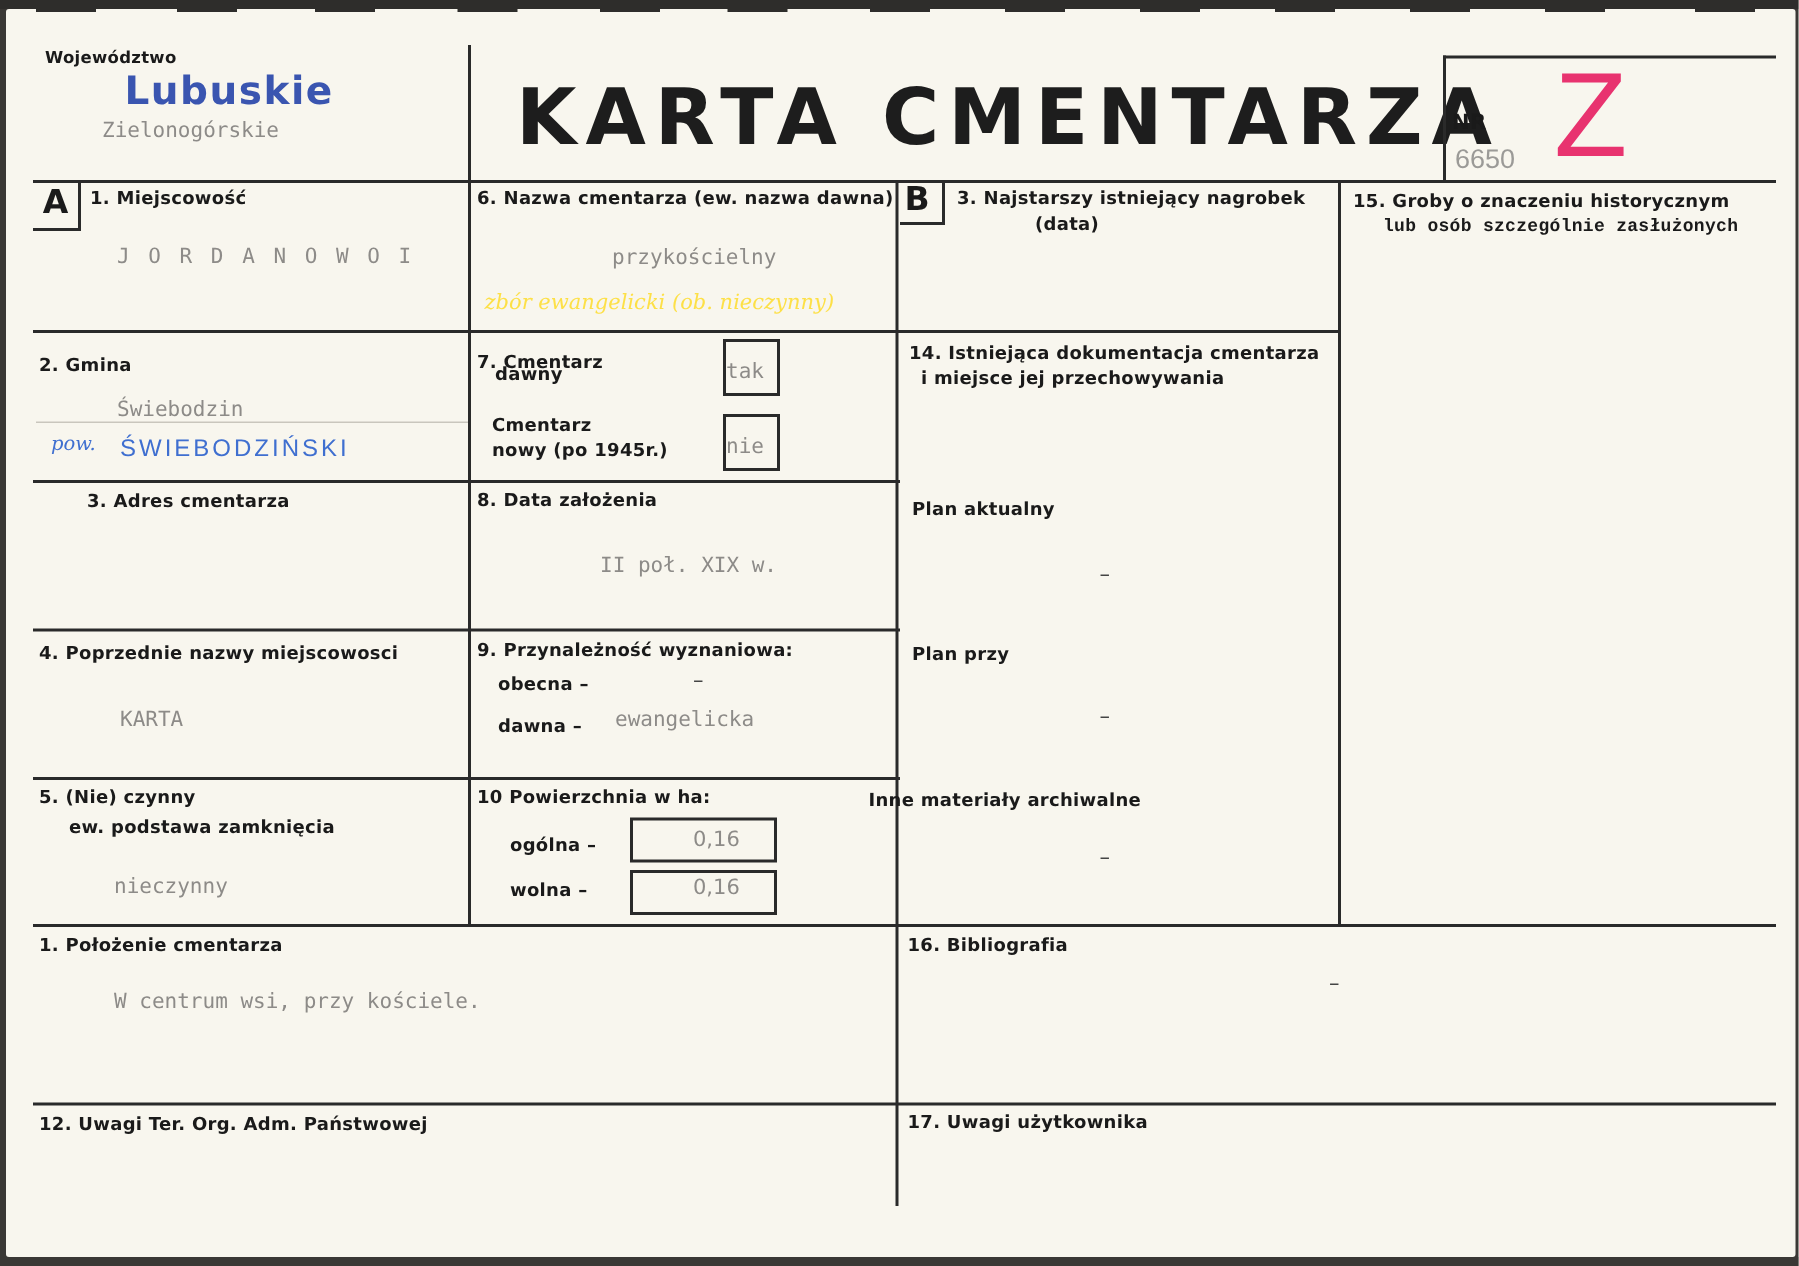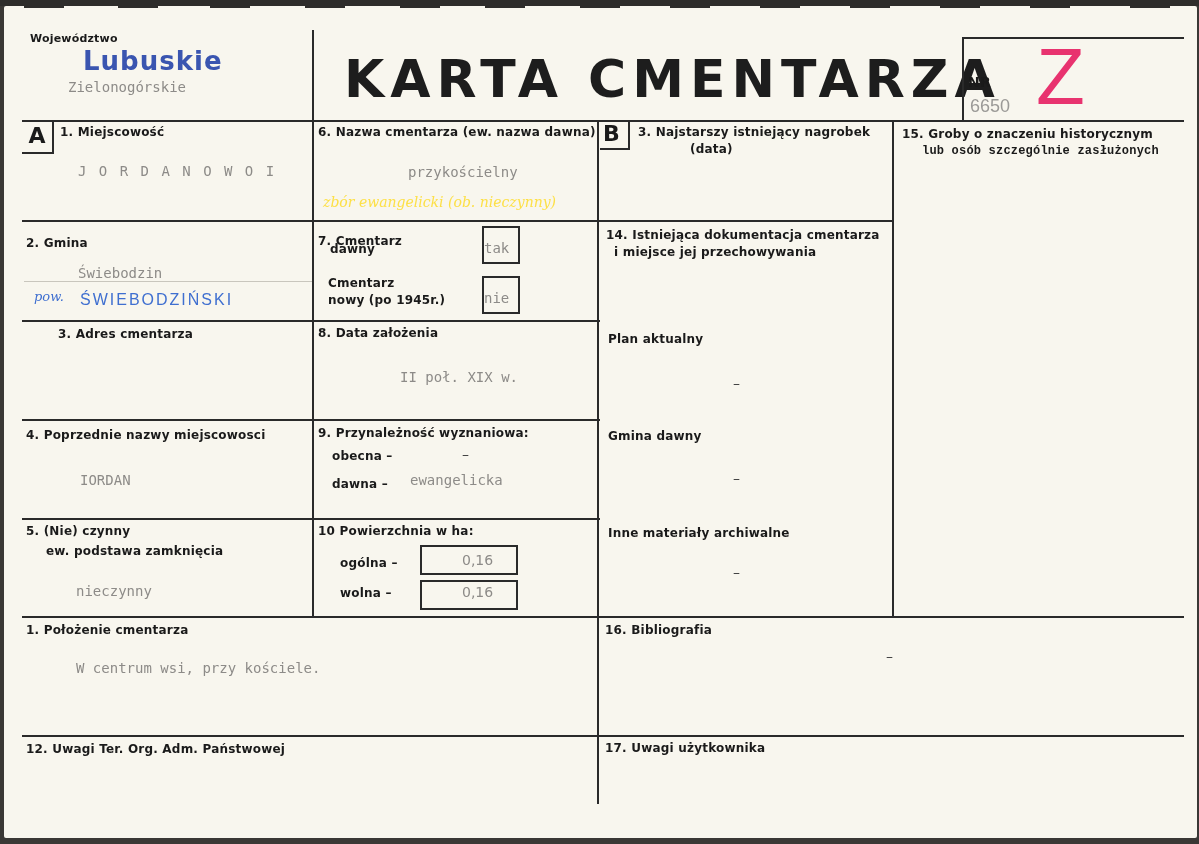--- a/index.html
+++ b/index.html
@@ -100,32 +100,32 @@
 <div class="type" style="left:484px;top:240px;">tak</div>
 <div class="lbl" style="left:328px;top:275px;">Cmentarz</div>
 <div class="lbl" style="left:328px;top:292px;">nowy (po 1945r.)</div>
 <div class="box" style="left:482px;top:276px;width:34px;height:34px;"></div>
 <div class="type" style="left:484px;top:290px;">nie</div>
 
 <div class="lbl" style="left:606px;top:227px;">14. Istniejąca dokumentacja cmentarza</div>
 <div class="lbl" style="left:614px;top:244px;">i miejsce jej przechowywania</div>
 <div class="lbl" style="left:608px;top:331px;">Plan aktualny</div>
 <div class="dashv" style="left:733px;top:375px;">–</div>
-<div class="lbl" style="left:608px;top:428px;">Gmina dawny</div>
+<div class="lbl" style="left:608px;top:428px;">Plan przy</div>
 <div class="dashv" style="left:733px;top:470px;">–</div>
-<div class="lbl" style="left:608px;top:525px;">Inne materiały archiwalne</div>
+<div class="lbl" style="left:579px;top:525px;">Inne materiały archiwalne</div>
 <div class="dashv" style="left:733px;top:564px;">–</div>
 
 <div class="lbl" style="left:26px;top:326px;margin-left:32px;">3. Adres  cmentarza</div>
 
 <div class="lbl" style="left:318px;top:325px;">8. Data  założenia</div>
 <div class="type" style="left:400px;top:369px;">II poł. XIX w.</div>
 
 <div class="lbl" style="left:26px;top:427px;">4. Poprzednie nazwy miejscowosci</div>
-<div class="type" style="left:80px;top:472px;">IORDAN</div>
+<div class="type" style="left:80px;top:472px;">KARTA</div>
 
 <div class="lbl" style="left:318px;top:425px;">9. Przynależność  wyznaniowa:</div>
 <div class="lbl" style="left:332px;top:448px;">obecna –</div>
 <div class="dashv" style="left:462px;top:446px;">–</div>
 <div class="lbl" style="left:332px;top:476px;">dawna –</div>
 <div class="type" style="left:410px;top:472px;">ewangelicka</div>
 
 <div class="lbl" style="left:26px;top:523px;">5. (Nie) czynny</div>
 <div class="lbl" style="left:46px;top:543px;">ew. podstawa zamknięcia</div>
 <div class="type" style="left:76px;top:583px;">nieczynny</div>

